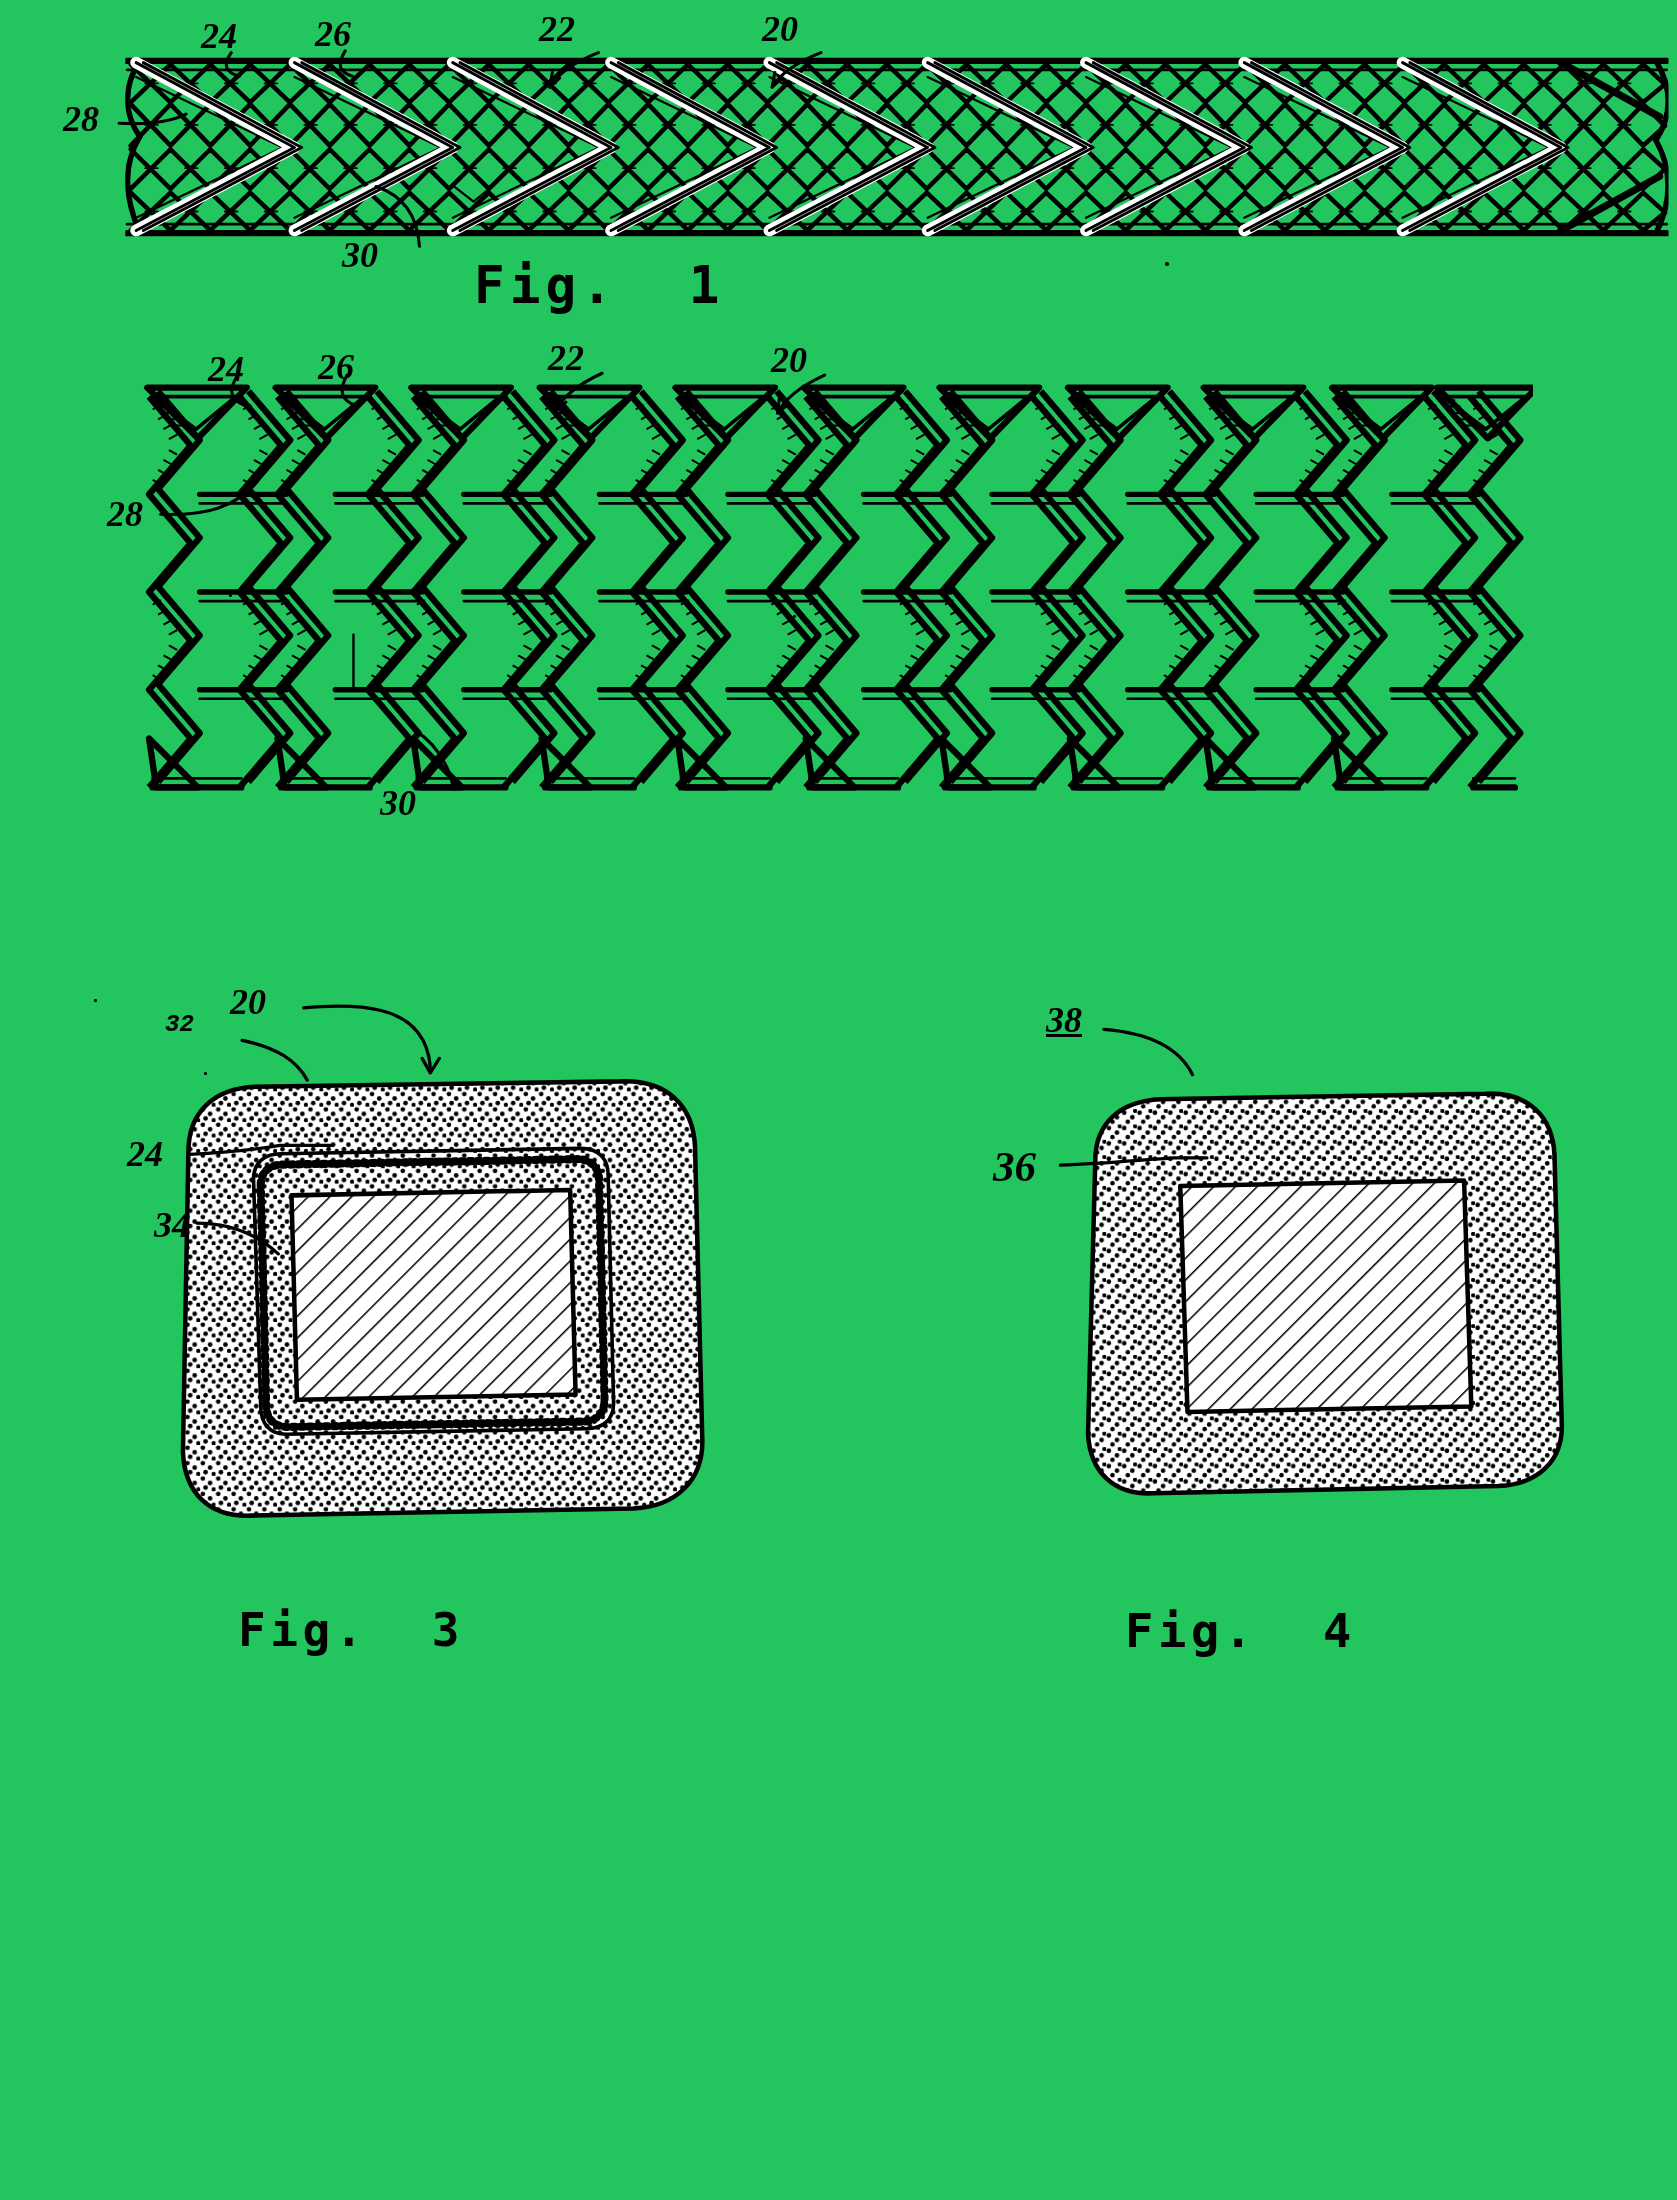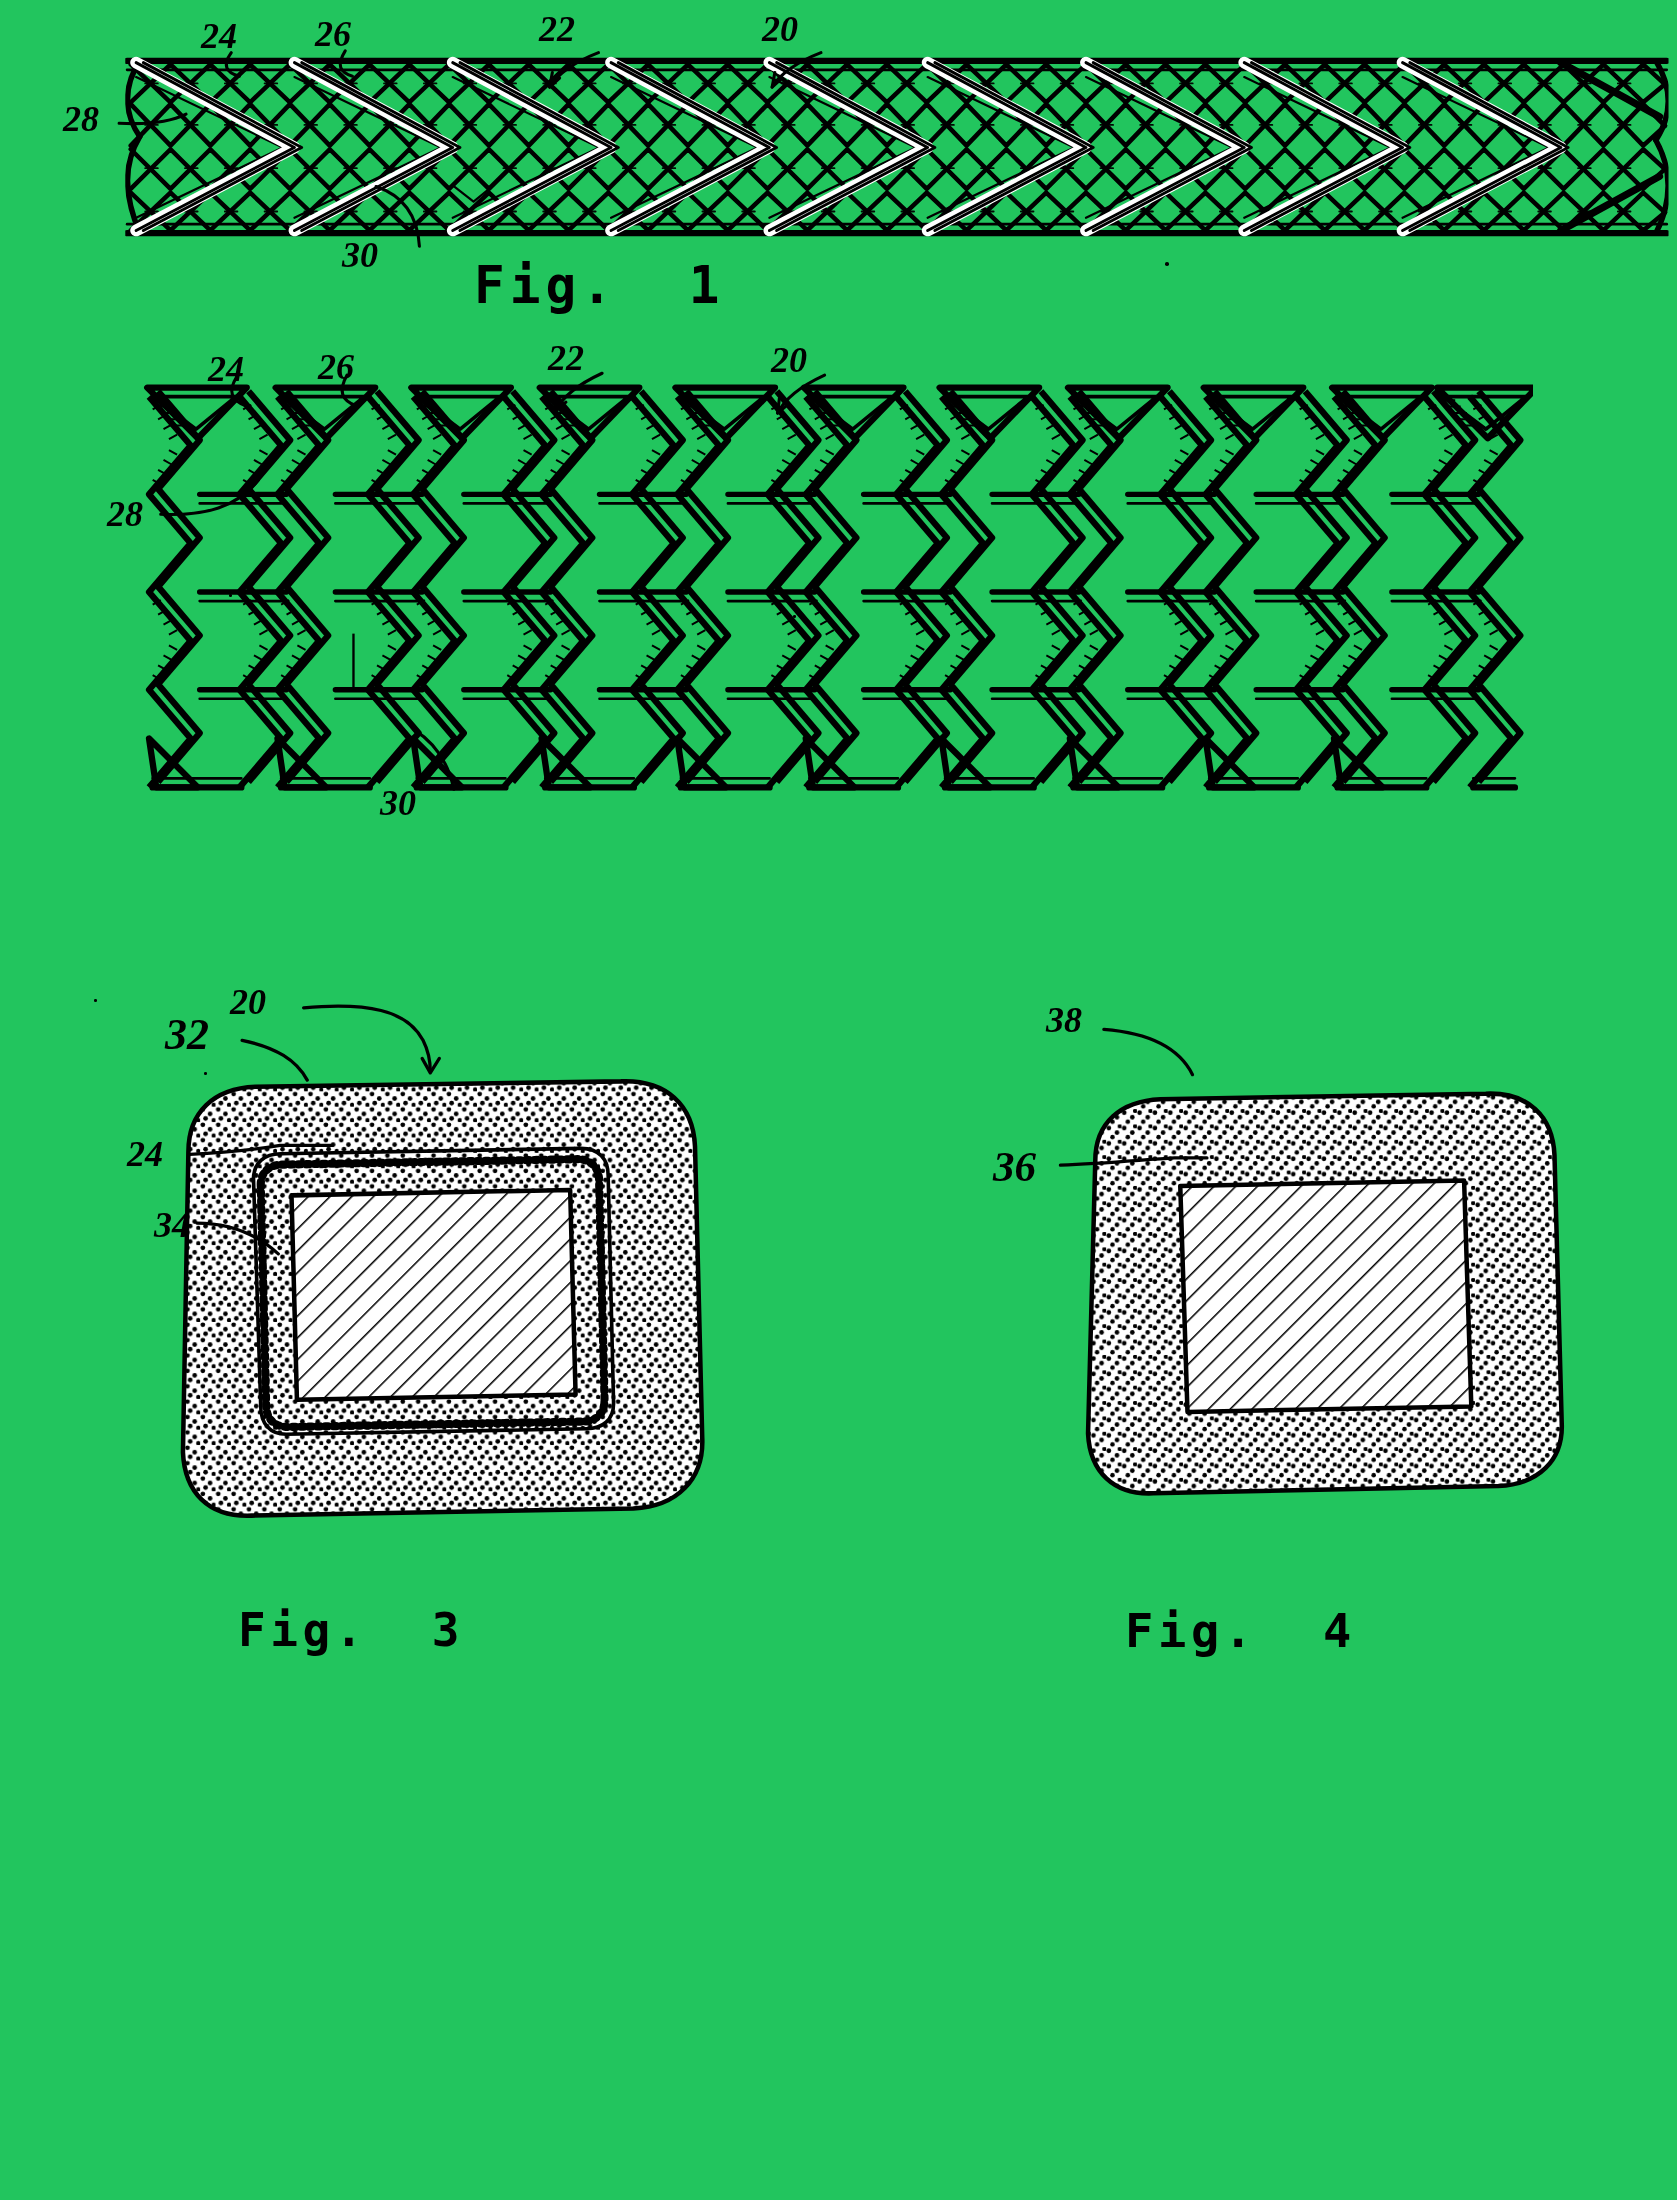--- a/index.html
+++ b/index.html
@@ -397,21 +397,21 @@
 
       <path d="M168 70 C206 78 228 92 240 114"></path>
 
       <path d="M110 196 C154 194 186 190 210 186 L268 186"></path>
 
       <path d="M118 272 C156 272 186 286 208 306"></path>
     </g>
   </svg>
 
   <div class="ref-num" style="left:230px; top:984px; font-size:36px;">20</div>
-  <div class="ref-num" style="left:165px; top:1013px; font-size:44px;">32</div>
+  <div class="ref-num" style="left:165px; top:1013px; font-size:24px;font-family:Liberation Mono, monospace;">32</div>
   <div class="ref-num" style="left:127px; top:1136px; font-size:36px;">24</div>
   <div class="ref-num" style="left:134px; top:1207px; font-size:36px;margin-left:20px;">34</div>
 
   <div class="fig-caption" style="left:238px; top:1603px; font-size:46px;">Fig.  3</div>
 
   <svg class="figure-svg" style="left:1075px; top:1063px; width:507px; height:461px;" viewBox="0 0 560 510">
     <defs>
       <pattern id="stip4" width="17" height="17" patternUnits="userSpaceOnUse">
         <rect width="17" height="17" fill="#fff"></rect>
         <circle cx="3" cy="4" r="2.6" fill="#000"></circle>
@@ -433,21 +433,21 @@
 
   <svg class="figure-svg" style="left:977px; top:986px; width:688px; height:561px;" viewBox="0 0 760 620">
     <g fill="none" stroke="#000" stroke-width="3.6" stroke-linecap="round">
 
       <path d="M140 48 C192 52 224 70 238 98"></path>
 
       <path d="M92 198 C142 196 184 192 218 190 L254 190"></path>
     </g>
   </svg>
 
-  <div class="ref-num" style="left:1046px; top:1002px; font-size:36px;">38</div>
+  <div class="ref-num" style="left:1046px; top:1002px; font-size:36px;text-decoration:underline;">38</div>
   <div class="ref-num" style="left:993px; top:1145px; font-size:43px;">36</div>
 
   <div class="fig-caption" style="left:1125px; top:1603px; font-size:47px;">Fig.  4</div>
 
   <div class="speck" style="left:1165px; top:262px;"></div>
   <div class="speck" style="left:229px; top:594px; width:2.7px; height:2.7px;"></div>
   <div class="speck" style="left:793px; top:615px; width:2.7px; height:2.7px;"></div>
   <div class="speck" style="left:94px; top:999px; width:2.7px; height:2.7px;"></div>
   <div class="speck" style="left:204px; top:1072px; width:2.7px; height:2.7px;"></div>
 

